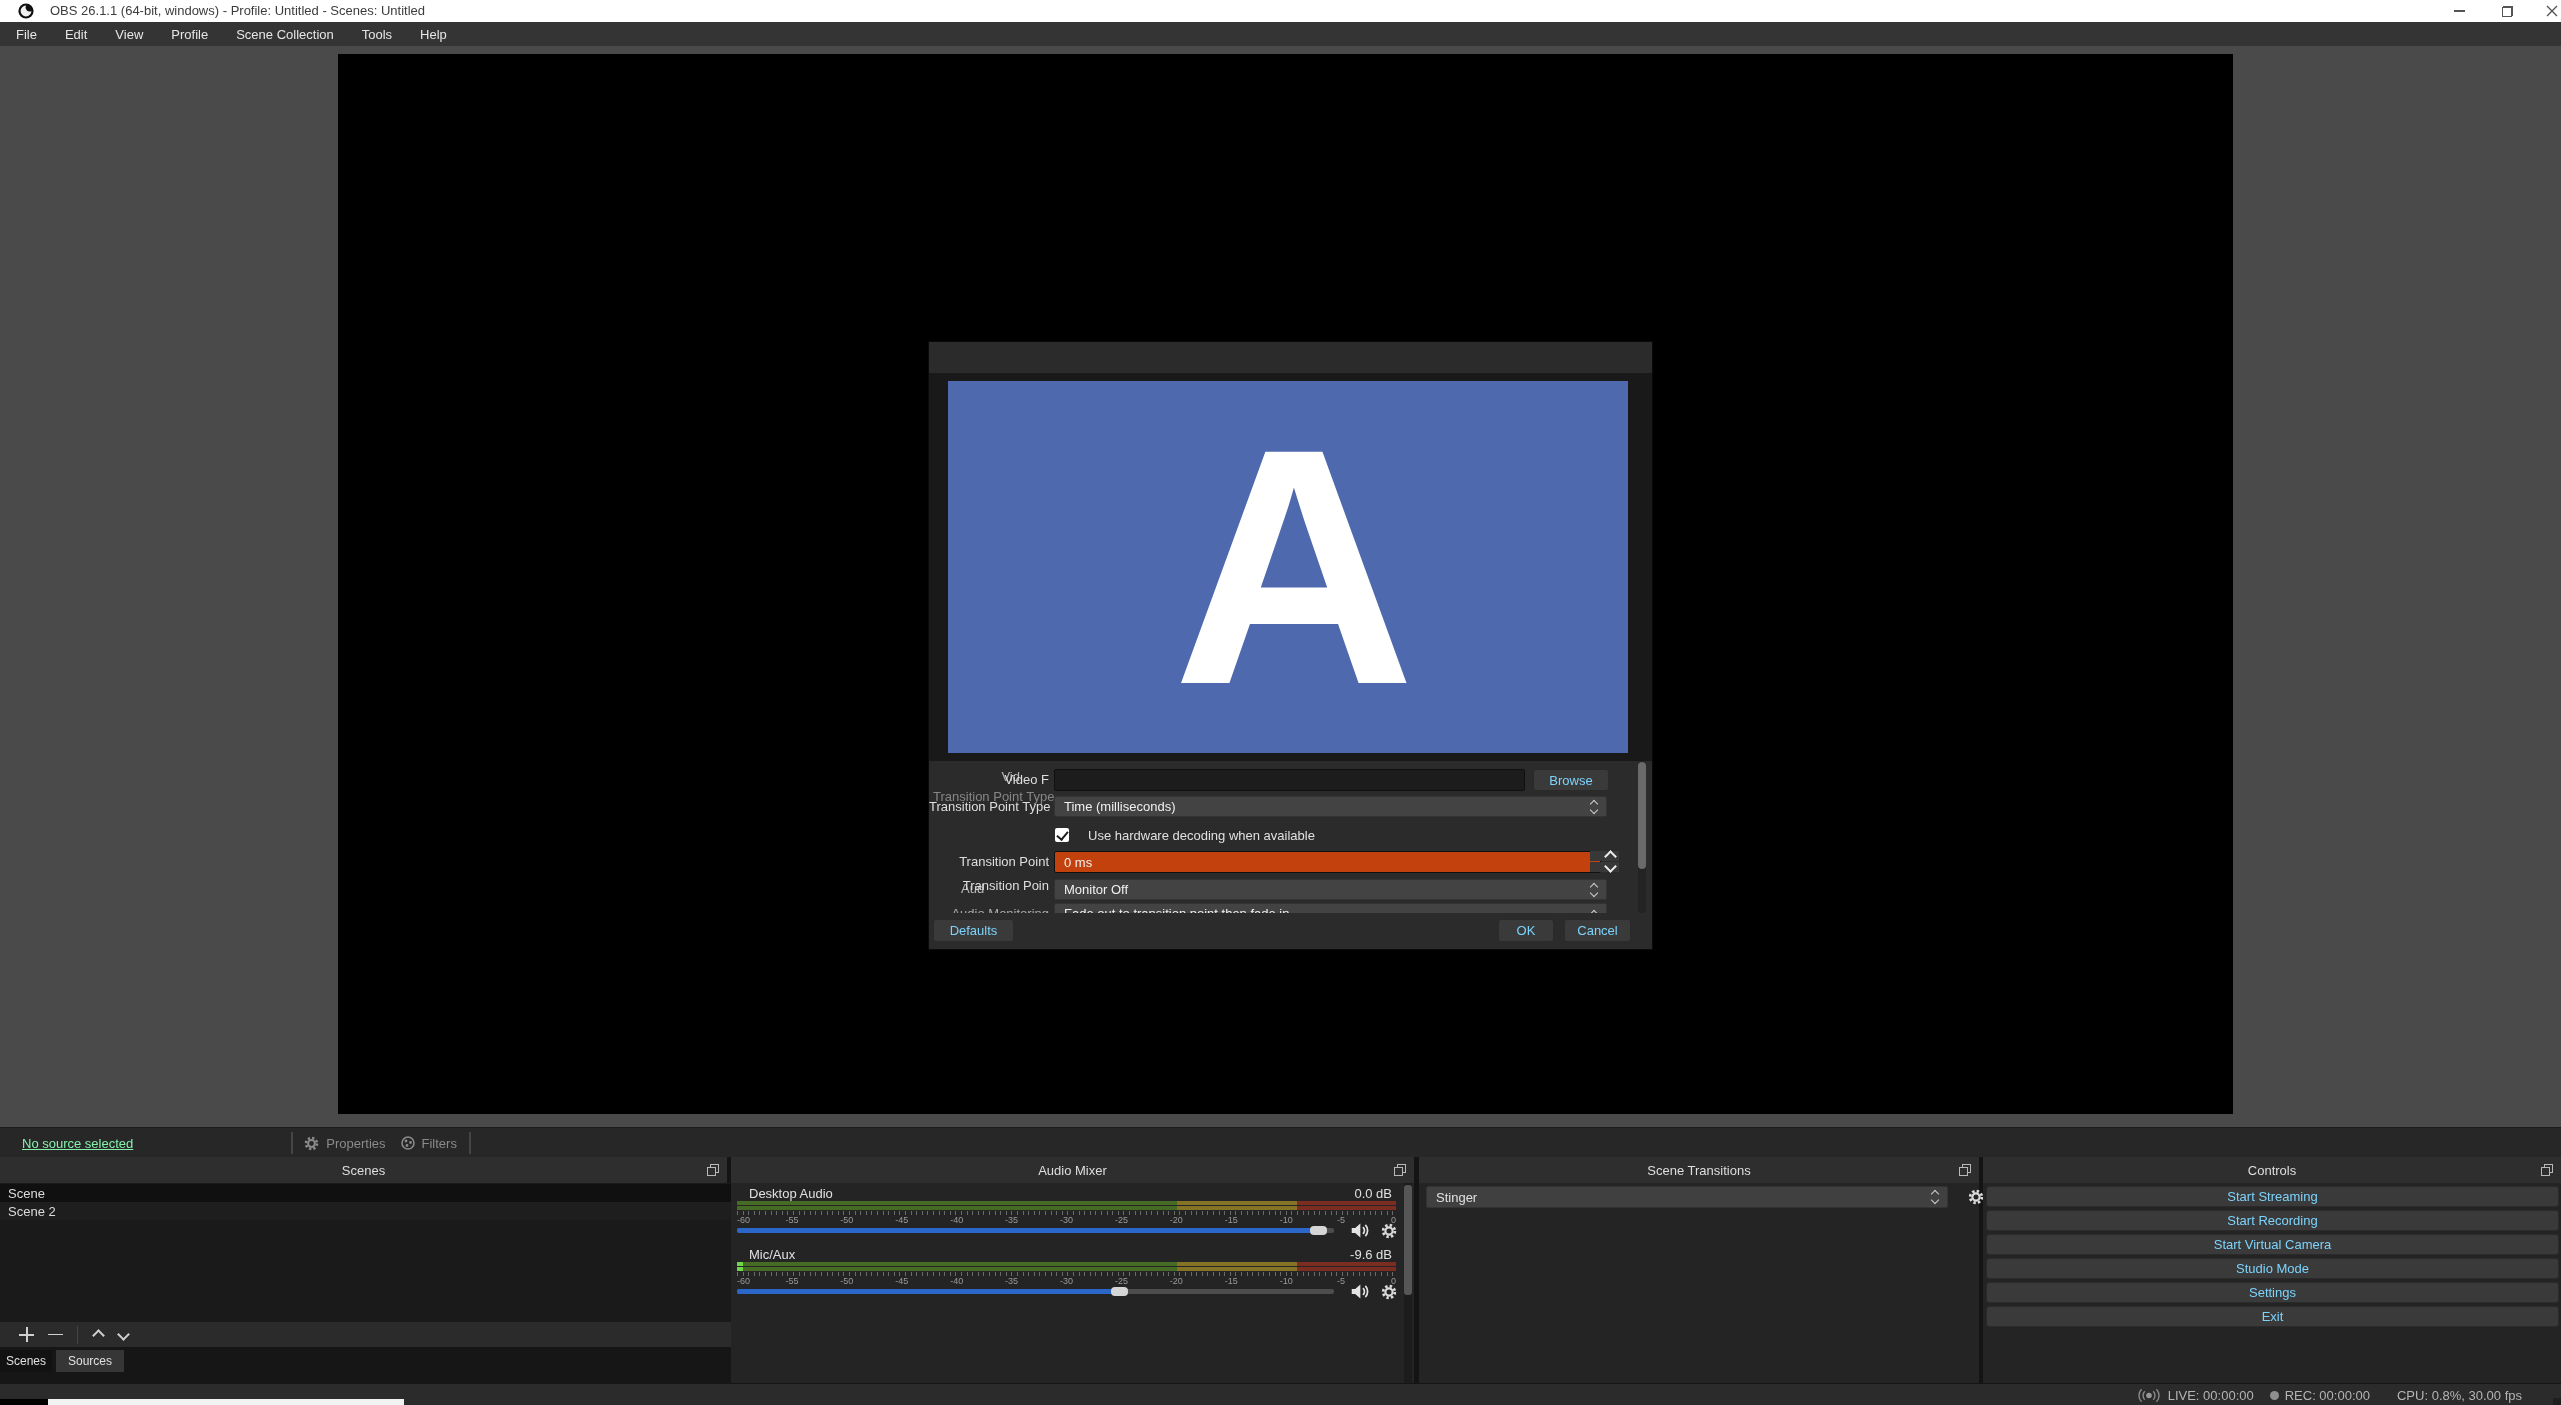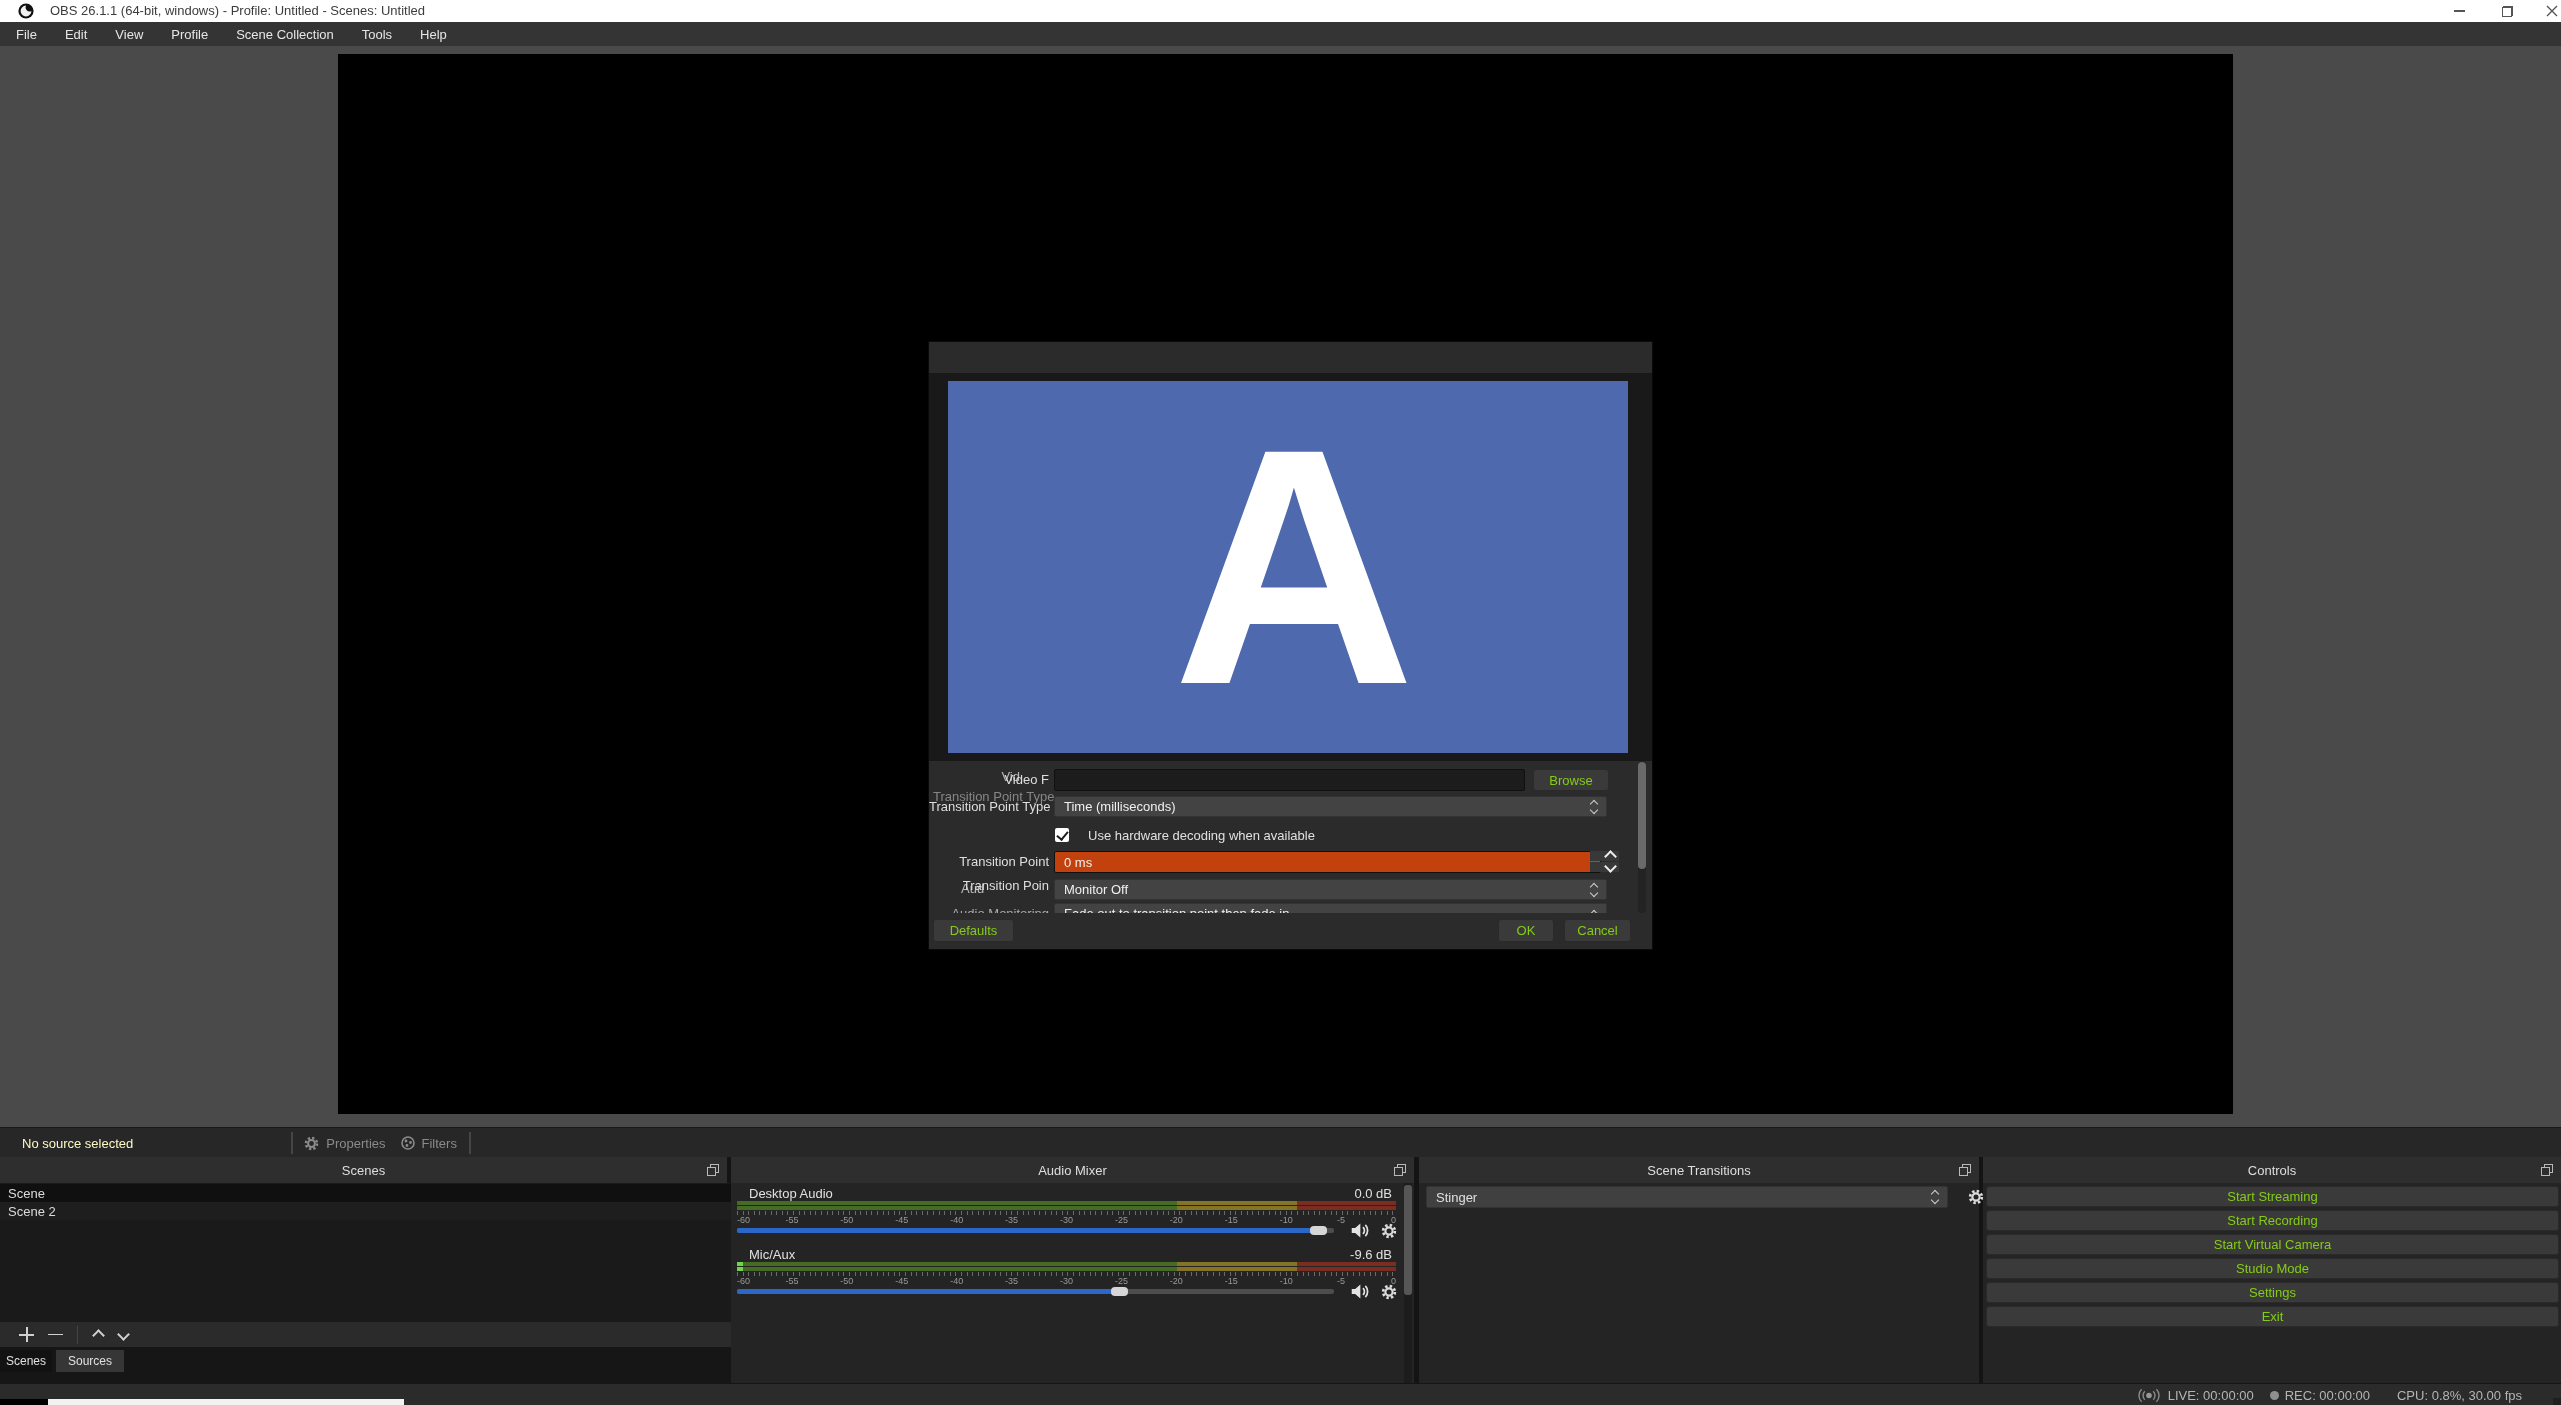--- a/index.html
+++ b/index.html
@@ -24,21 +24,21 @@
   .frow{position:absolute;left:0;width:711px;height:24px;}
   .flabel{position:absolute;left:0;top:3px;width:120px;text-align:right;color:#dfdfdf;white-space:nowrap;}
   .ghost{position:absolute;color:#cfcfcf;opacity:.85;white-space:nowrap;}
   .finput{position:absolute;background:#1c1c1c;border:1px solid #101010;border-radius:2px;height:20px;}
   .fcombo{position:absolute;left:125px;width:553px;height:21px;background:#434343;border:1px solid #333;border-radius:2px;color:#f0f0f0;display:flex;align-items:center;padding-left:9px;box-sizing:border-box;}
   .spin-zone{position:absolute;right:3px;top:0;bottom:0;width:18px;display:flex;flex-direction:column;align-items:center;justify-content:center;gap:2px;}
   .chv{display:inline-block;width:5px;height:5px;border-right:1.5px solid #cfcfcf;border-bottom:1.5px solid #cfcfcf;}
   .chv.up{transform:rotate(-135deg);margin-bottom:-1px;}
   .chv.down{transform:rotate(45deg);margin-top:-1px;}
   .chv.big{width:7px;height:7px;border-color:#eee;border-width:2px;}
-  .btn{position:absolute;background:#3a3a3a;border:1px solid #2a2a2a;border-radius:3px;color:#84cc16;display:flex;align-items:center;justify-content:center;cursor:default;}
+  .btn{position:absolute;background:#3a3a3a;border:1px solid #2a2a2a;border-radius:3px;color:#7dd3fc;display:flex;align-items:center;justify-content:center;cursor:default;}
   .checkbox{position:absolute;width:14px;height:14px;background:#fff;border-radius:2px;}
   .checkmark{position:absolute;left:4px;top:1px;width:5px;height:9px;border-right:2px solid #1d1d1d;border-bottom:2px solid #1d1d1d;transform:rotate(40deg);}
   .dlg-scroll{position:absolute;right:6px;width:8px;background:#232323;border-radius:4px;}
   .dlg-scroll .thumb{position:absolute;left:0;width:8px;background:#6a6a6a;border-radius:4px;}
   
   #src-toolbar{left:0;top:1127px;width:2561px;height:30px;background:#272727;border-top:1px solid #1a1a1a;}
   .tool-sep{width:2px;height:22px;background:#454545;}
   #panels{left:0;top:1157px;width:2561px;height:226px;background:#141414;}
   .panel{position:absolute;top:0;height:226px;background:#242424;}
   .panel-header{position:absolute;left:0;top:0;right:0;height:26px;background:#2e2e2e;display:flex;align-items:center;justify-content:center;color:#dedede;}
@@ -196,21 +196,21 @@
         <div class="thumb" style="top:1px;height:107px;"></div>
       </div>
     </div>
 
     <div class="btn" style="left:4px;top:577px;width:79px;height:21px;">Defaults</div>
     <div class="btn" style="left:569px;top:577px;width:54px;height:21px;">OK</div>
     <div class="btn" style="left:635px;top:577px;width:65px;height:21px;">Cancel</div>
   </div>
 
   <div id="src-toolbar" class="abs flexc">
-    <span style="margin-left:10px;color:#fef9c3;">No source selected</span>
+    <span style="margin-left:10px;color:#86efac;text-decoration:underline;">No source selected</span>
     <span class="tool-sep" style="margin-left:158px;"></span>
     <div class="flexc" style="margin-left:10px;color:#8a8a8a;gap:6px;">
       <svg width="17" height="17" viewBox="0 0 20 20">
           <circle cx="10" cy="10" r="6.5" fill="none" stroke="#8a8a8a" stroke-width="3" stroke-dasharray="2.7 2.4"></circle>
           <circle cx="10" cy="10" r="4" fill="none" stroke="#8a8a8a" stroke-width="2.4"></circle>
         </svg>
       <span>Properties</span>
     </div>
     <div class="flexc" style="margin-left:14px;color:#8a8a8a;gap:6px;">
       <svg width="16" height="16" viewBox="0 0 16 16">

